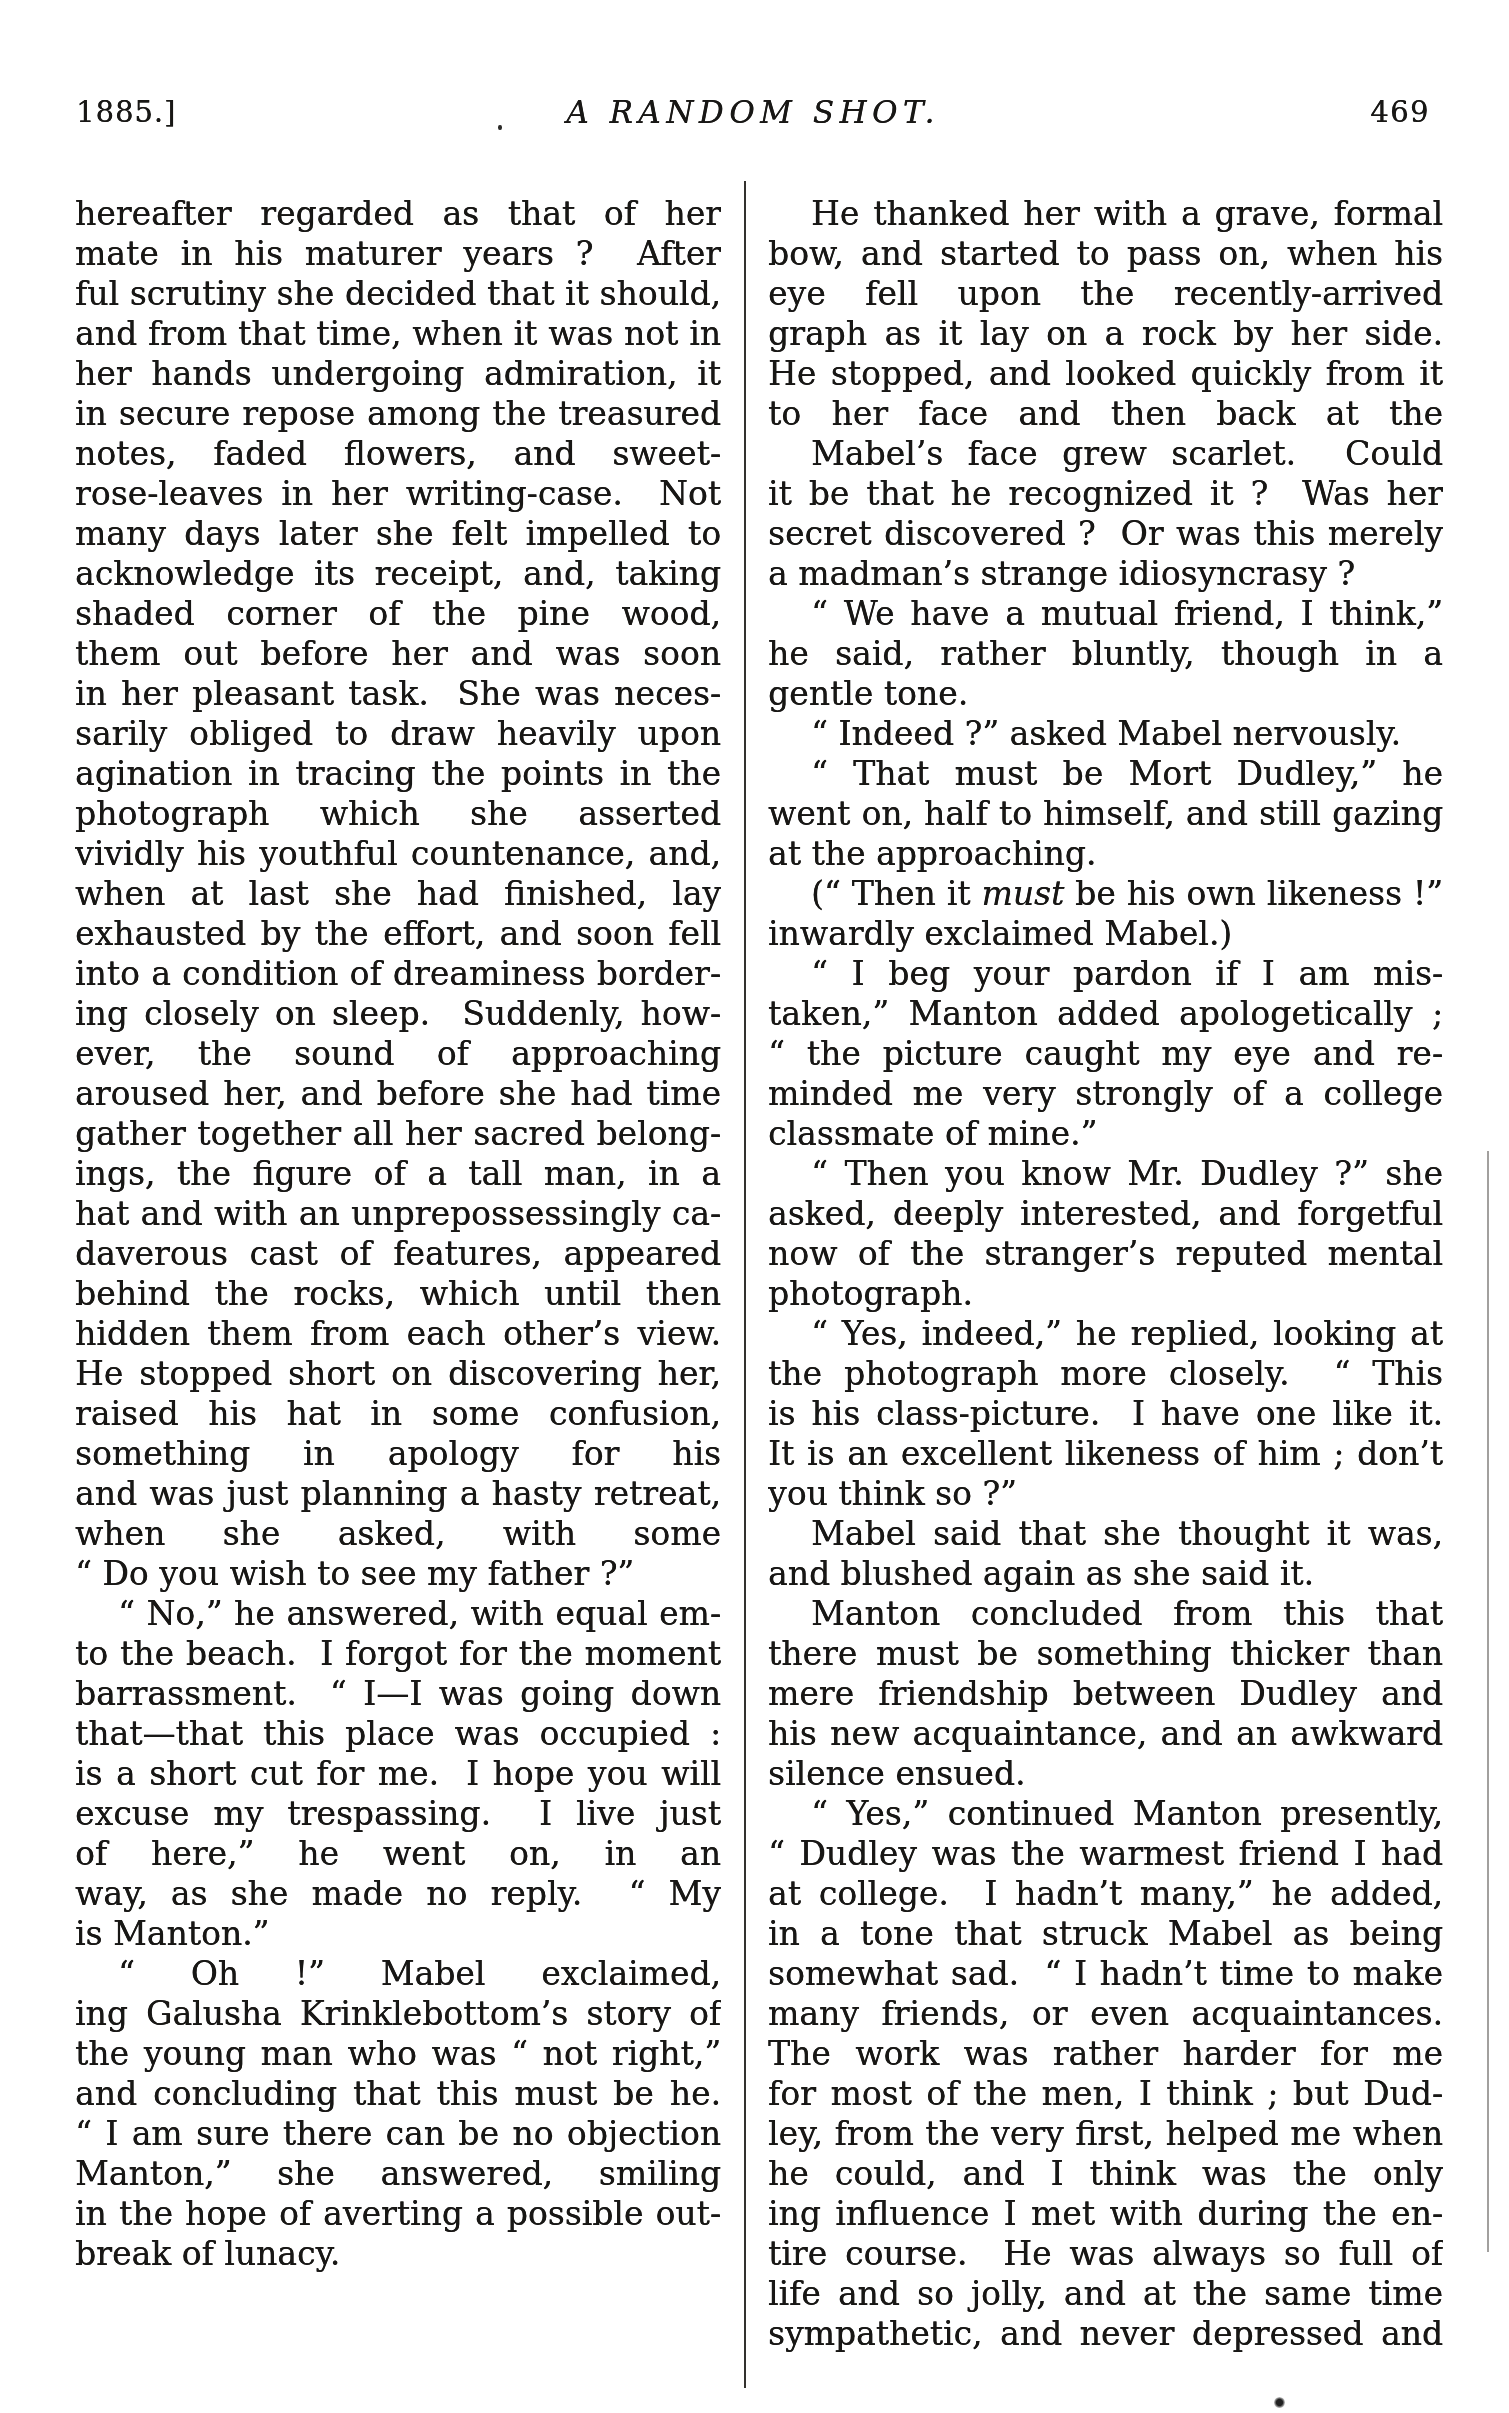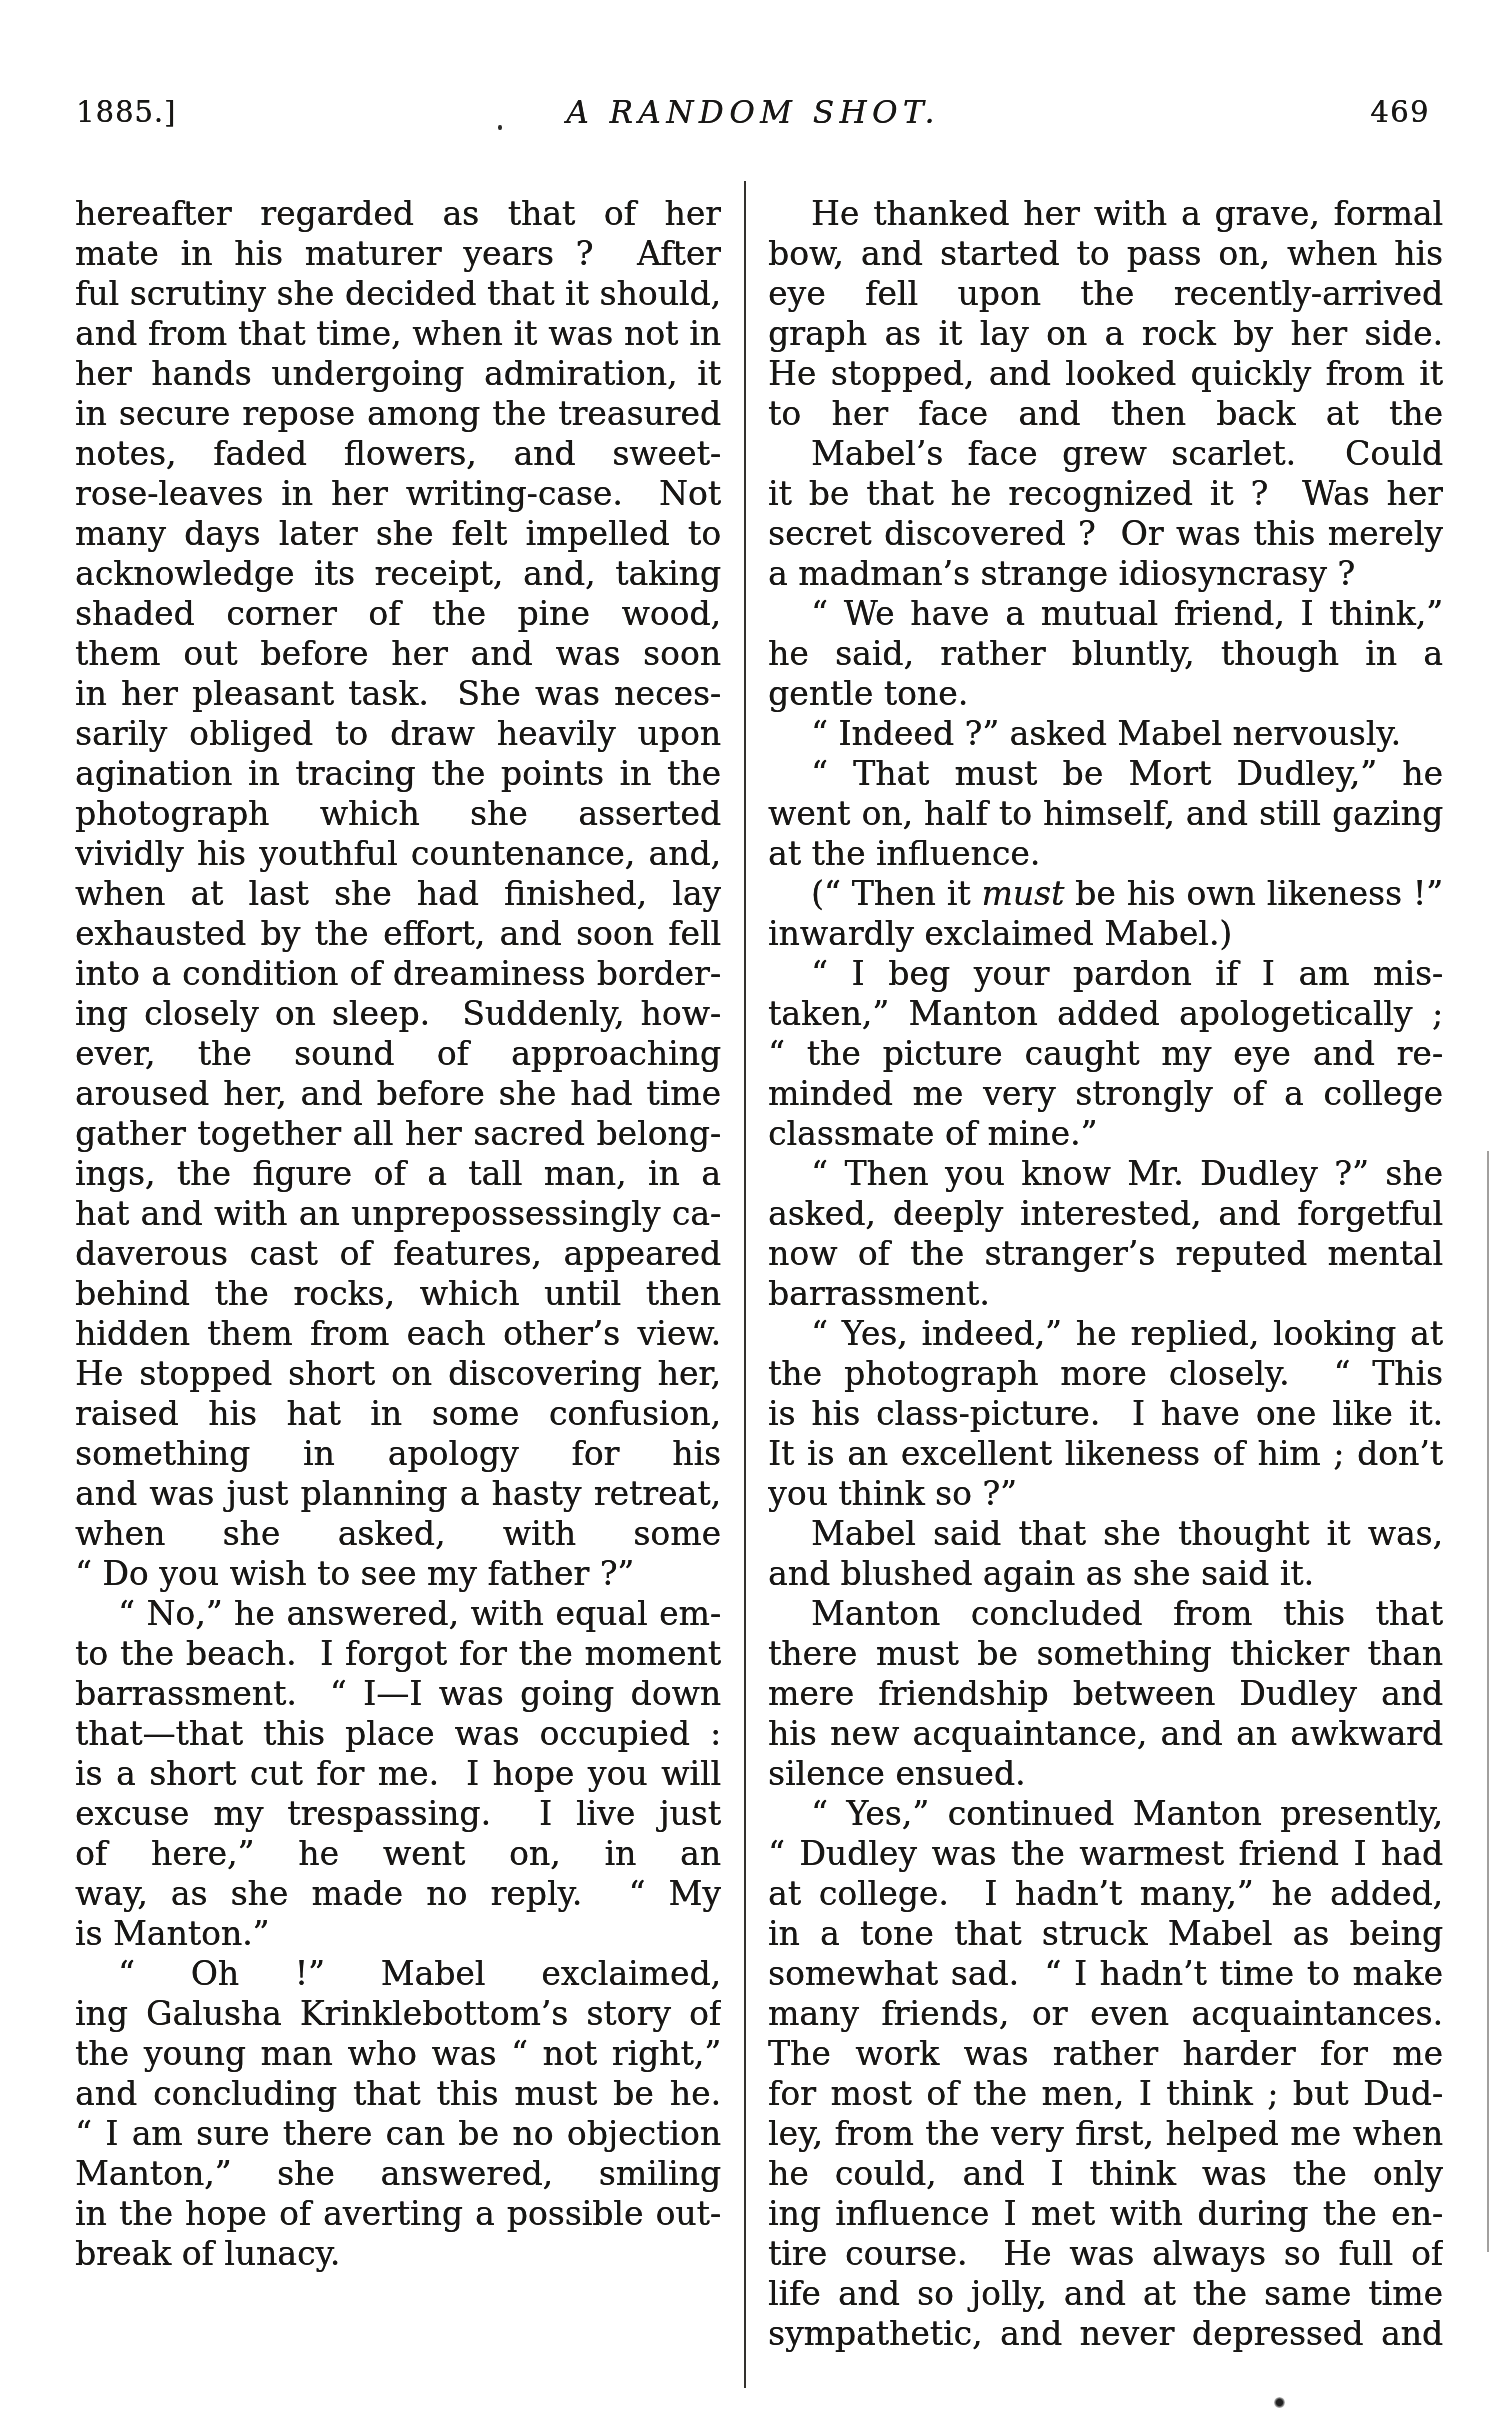--- a/index.html
+++ b/index.html
@@ -176,32 +176,32 @@
       <div class="line indent">Mabel’s face grew scarlet.  Could</div>
       <div class="line">it be that he recognized it ?  Was her</div>
       <div class="line">secret discovered ?  Or was this merely</div>
       <div class="line end">a madman’s strange idiosyncrasy ?</div>
       <div class="line indent">“ We have a mutual friend, I think,”</div>
       <div class="line">he said, rather bluntly, though in a</div>
       <div class="line end">gentle tone.</div>
       <div class="line indent end">“ Indeed ?” asked Mabel nervously.</div>
       <div class="line indent">“ That must be Mort Dudley,” he</div>
       <div class="line">went on, half to himself, and still gazing</div>
-      <div class="line end">at the influence.</div>
+      <div class="line end">at the approaching.</div>
       <div class="line indent">(“ Then it <em>must</em> be his own likeness !”</div>
       <div class="line end">inwardly exclaimed Mabel.)</div>
       <div class="line indent">“ I beg your pardon if I am mis-</div>
       <div class="line">taken,” Manton added apologetically ;</div>
       <div class="line">“ the picture caught my eye and re-</div>
       <div class="line">minded me very strongly of a college</div>
       <div class="line end">classmate of mine.”</div>
       <div class="line indent">“ Then you know Mr. Dudley ?” she</div>
       <div class="line">asked, deeply interested, and forgetful</div>
       <div class="line">now of the stranger’s reputed mental</div>
-      <div class="line end">barrassment.</div>
+      <div class="line end">photograph.</div>
       <div class="line indent">“ Yes, indeed,” he replied, looking at</div>
       <div class="line">the photograph more closely.  “ This</div>
       <div class="line">is his class-picture.  I have one like it.</div>
       <div class="line">It is an excellent likeness of him ; don’t</div>
       <div class="line end">you think so ?”</div>
       <div class="line indent">Mabel said that she thought it was,</div>
       <div class="line end">and blushed again as she said it.</div>
       <div class="line indent">Manton concluded from this that</div>
       <div class="line">there must be something thicker than</div>
       <div class="line">mere friendship between Dudley and</div>

